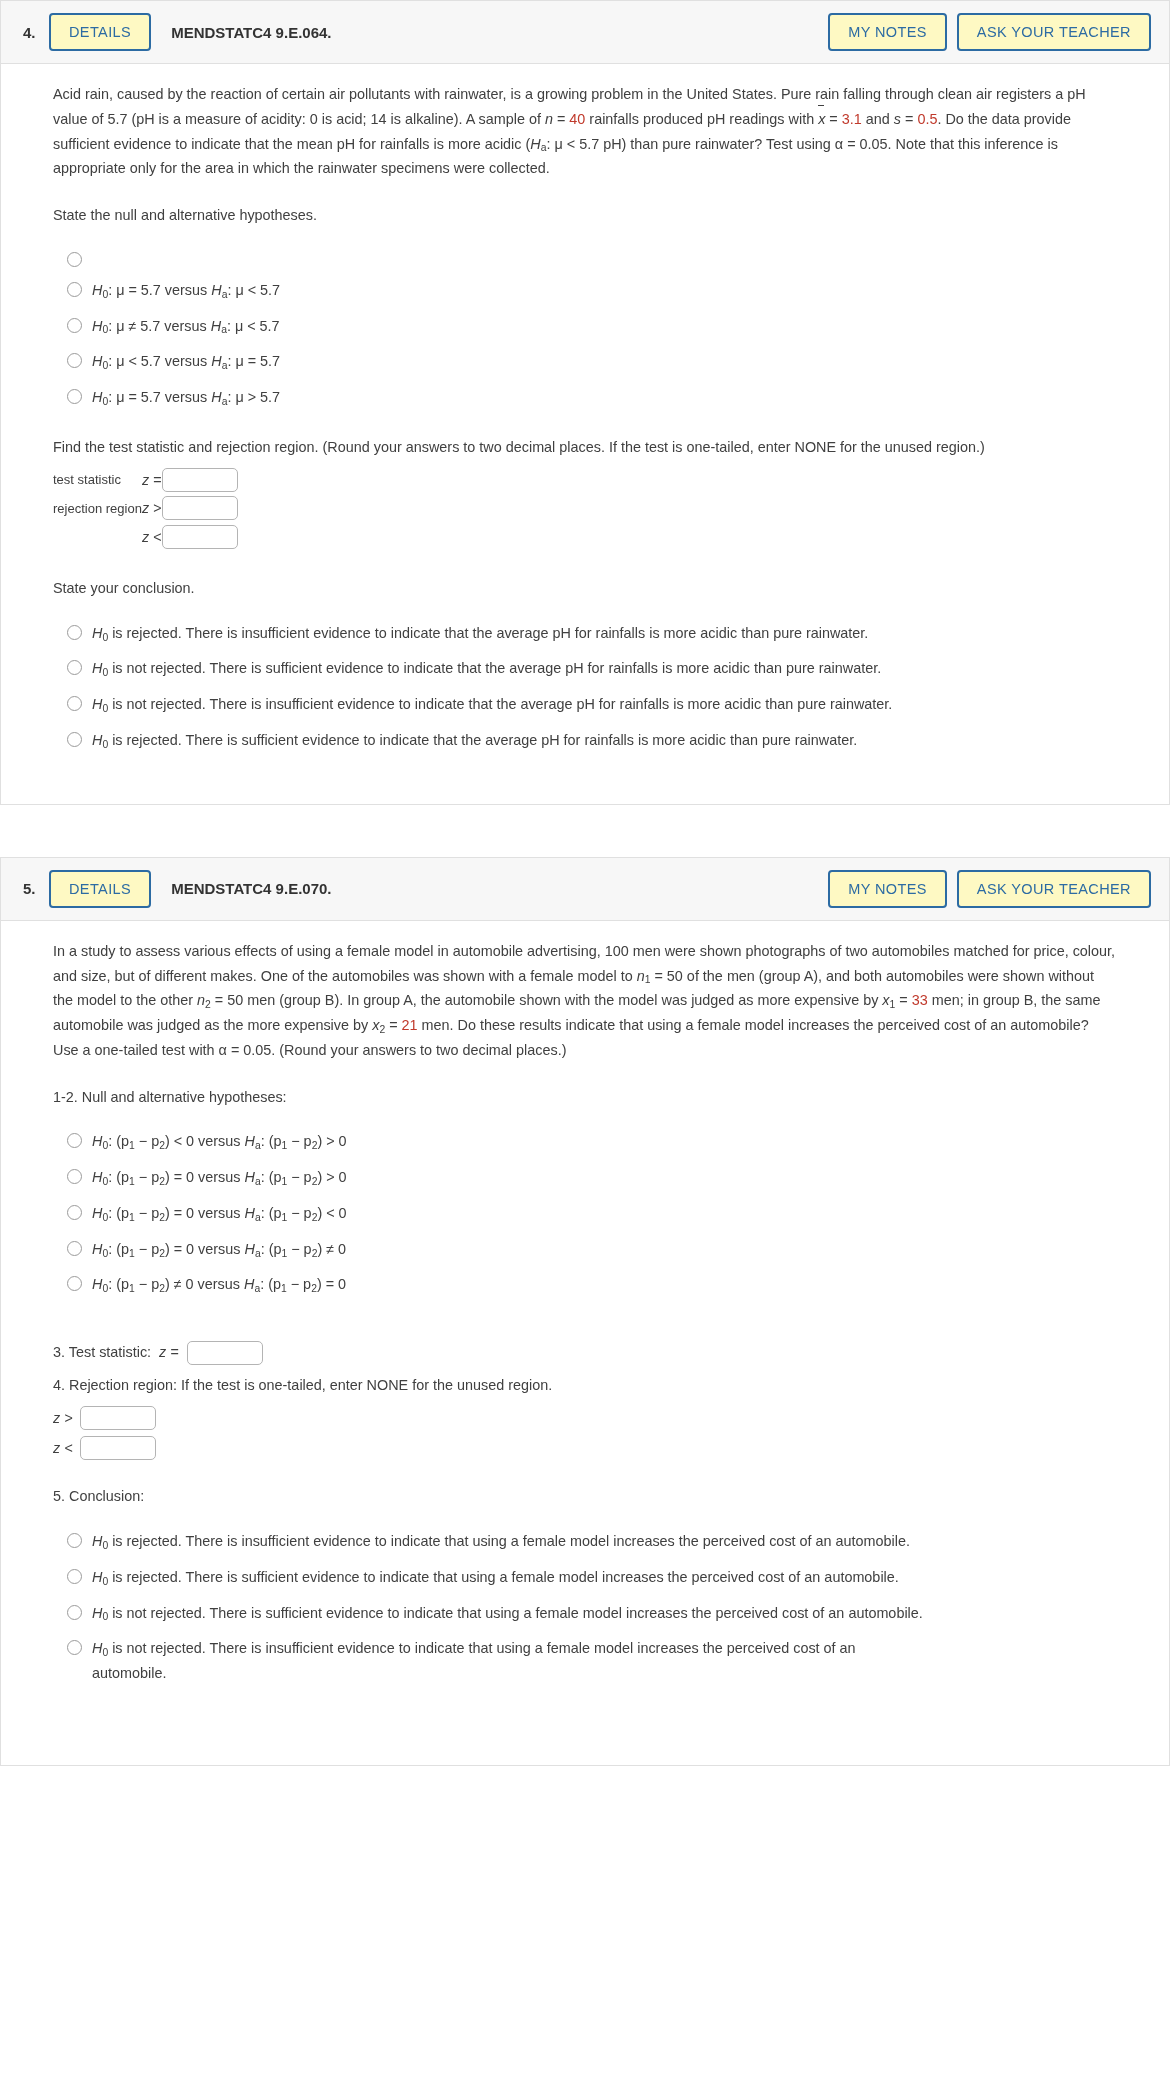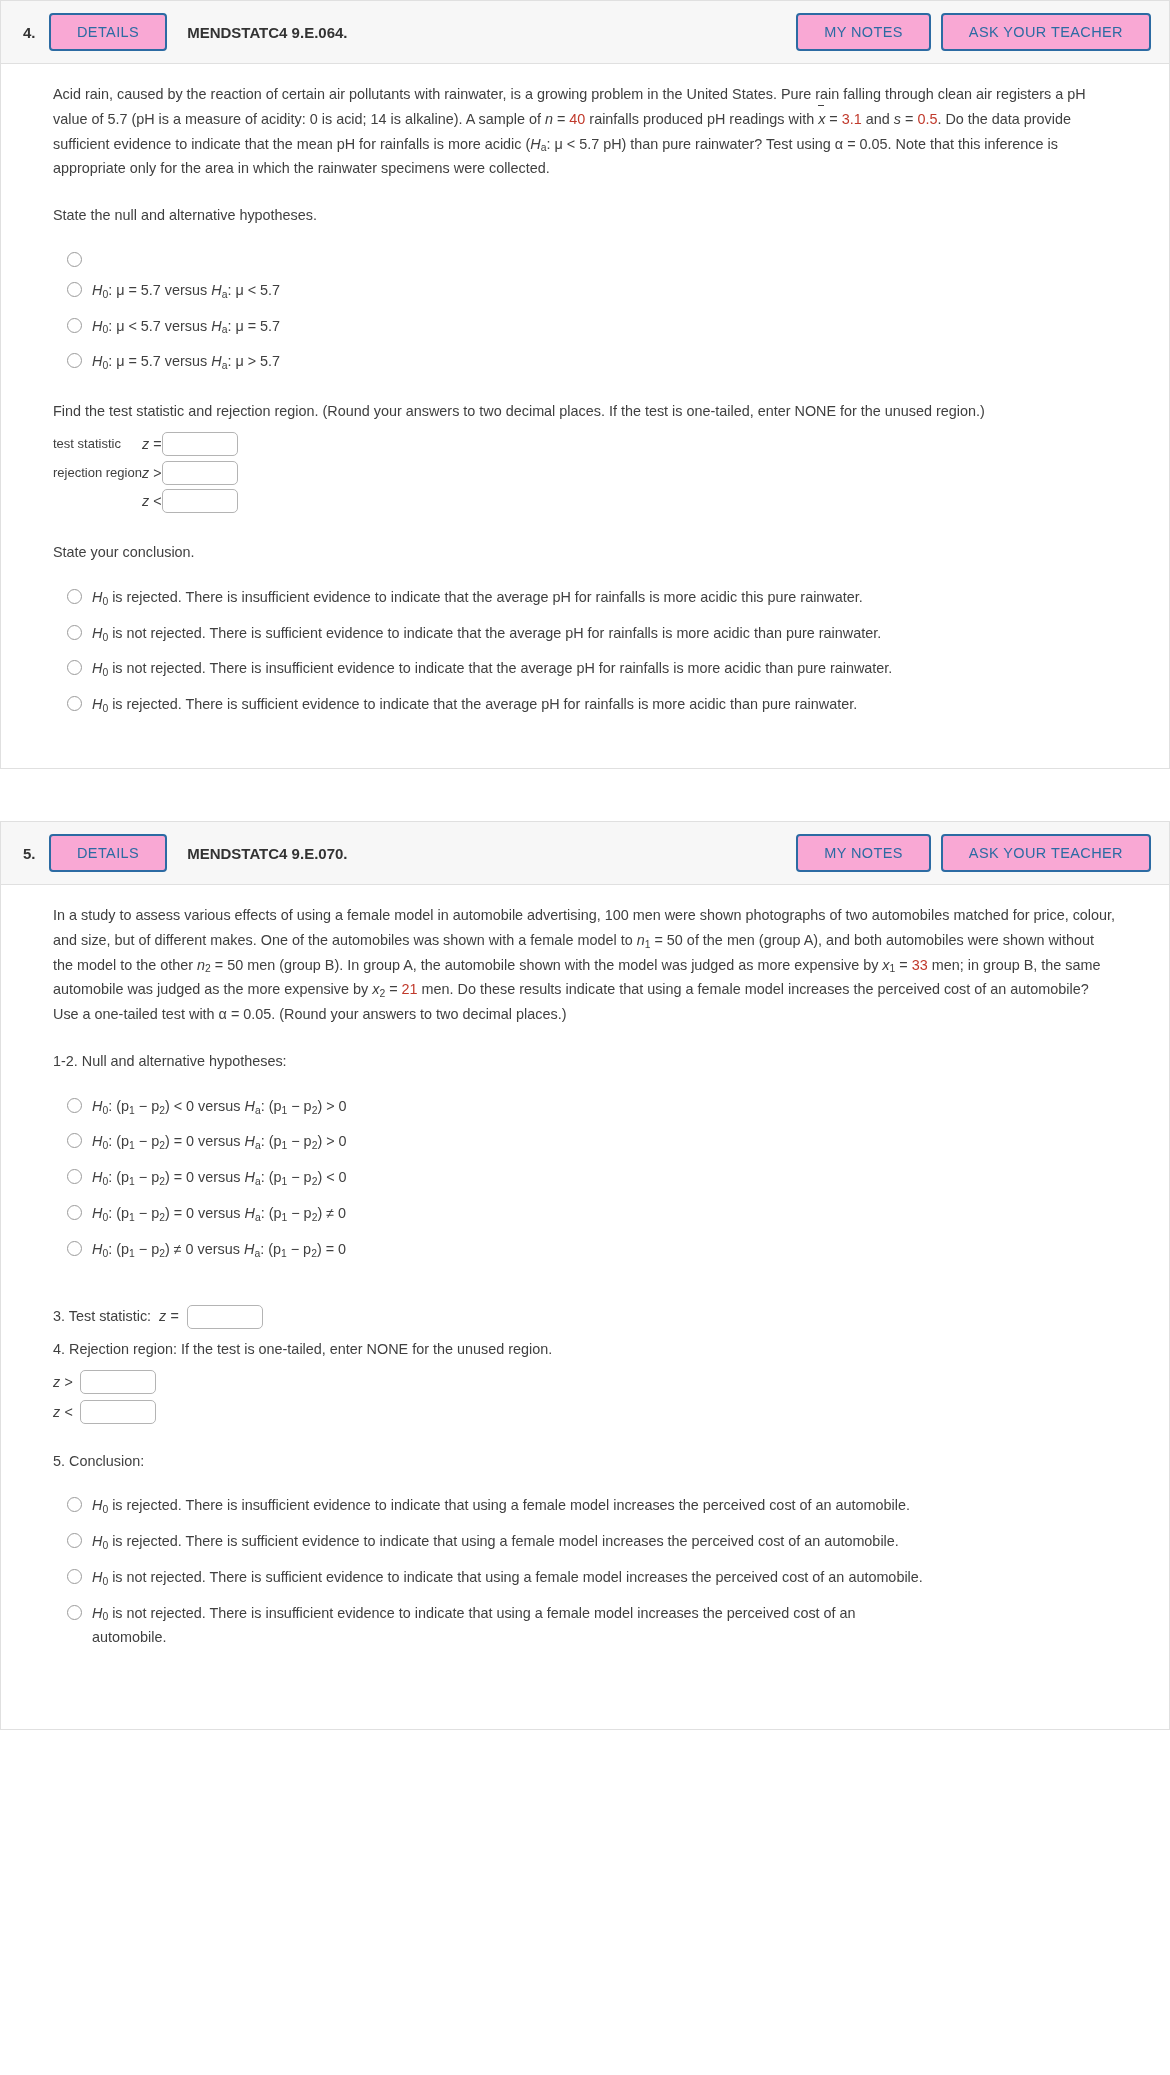--- a/index.html
+++ b/index.html
@@ -30,25 +30,25 @@
     font-size: 15px;
     font-weight: bold;
     color: #333;
     width: 34px;
     flex: 0 0 34px;
     text-align: left;
     padding-left: 8px;
   }
   .btn {
     border: 2px solid #2c6ba3;
-    background: #f9a8d4;
+    background: #fef9c3;
     color: #2c6ba3;
     font-size: 14.5px;
     letter-spacing: .4px;
-    padding: 9px 26px;
+    padding: 9px 18px;
     border-radius: 4px;
     font-family: "Liberation Sans", sans-serif;
     cursor: pointer;
     white-space: nowrap;
   }
   .q-title {
     font-size: 15px;
     font-weight: bold;
     color: #333;
     margin-left: 20px;
@@ -141,20 +141,24 @@
     <p class="stem"><span>Acid rain, caused by the reaction of certain air pollutants with rainwater, is a growing problem in the United States. Pure rain falling through clean air registers a pH value of 5.7 (pH is a measure of acidity: 0 is acid; 14 is alkaline). A sample of </span><i class="v">n</i><span> = </span><span class="redval">40</span><span> rainfalls produced pH readings with </span><span class="xbar">x</span><span> = </span><span class="redval">3.1</span><span> and </span><i class="v">s</i><span> = </span><span class="redval">0.5</span><span>. Do the data provide sufficient evidence to indicate that the mean pH for rainfalls is more acidic (</span><i class="v">H</i><sub>a</sub><span>: μ &lt; 5.7 pH) than pure rainwater? Test using α = 0.05. Note that this inference is appropriate only for the area in which the rainwater specimens were collected.</span></p>
 
     <p class="section-label">State the null and alternative hypotheses.</p>
     <ul class="opt-list">
       <li class="opt">
         <span class="radio"></span>
       </li>
       <li class="opt">
         <span class="radio"></span>
         <span class="opt-text"><i class="v">H</i><sub>0</sub><span>: μ = 5.7 versus </span><i class="v">H</i><sub>a</sub><span>: μ &lt; 5.7</span></span>
+      </li>
+      <li class="opt">
+        <span class="radio"></span>
+        <span class="opt-text"><i class="v">H</i><sub>0</sub><span>: μ ≠ 5.7 versus </span><i class="v">H</i><sub>a</sub><span>: μ &lt; 5.7</span></span>
       </li>
       <li class="opt">
         <span class="radio"></span>
         <span class="opt-text"><i class="v">H</i><sub>0</sub><span>: μ &lt; 5.7 versus </span><i class="v">H</i><sub>a</sub><span>: μ = 5.7</span></span>
       </li>
       <li class="opt">
         <span class="radio"></span>
         <span class="opt-text"><i class="v">H</i><sub>0</sub><span>: μ = 5.7 versus </span><i class="v">H</i><sub>a</sub><span>: μ &gt; 5.7</span></span>
       </li>
     </ul>
@@ -178,21 +182,21 @@
         <td class="fop"><i class="v">z &lt;</i></td>
         <td><input class="answer" type="text" value="" style=""></td>
       </tr>
     </tbody>
       </table>
 
     <p class="section-label" style="margin-top:24px;">State your conclusion.</p>
     <ul class="opt-list">
       <li class="opt">
         <span class="radio"></span>
-        <span class="opt-text"><i class="v">H</i><sub>0</sub><span> is rejected. There is insufficient evidence to indicate that the average pH for rainfalls is more acidic this pure rainwater.</span></span>
+        <span class="opt-text"><i class="v">H</i><sub>0</sub><span> is rejected. There is insufficient evidence to indicate that the average pH for rainfalls is more acidic than pure rainwater.</span></span>
       </li>
       <li class="opt">
         <span class="radio"></span>
         <span class="opt-text" style="max-width:850px;"><i class="v">H</i><sub>0</sub><span> is not rejected. There is sufficient evidence to indicate that the average pH for rainfalls is more acidic than pure rainwater.</span></span>
       </li>
       <li class="opt">
         <span class="radio"></span>
         <span class="opt-text" style="max-width:850px;"><i class="v">H</i><sub>0</sub><span> is not rejected. There is insufficient evidence to indicate that the average pH for rainfalls is more acidic than pure rainwater.</span></span>
       </li>
       <li class="opt">

